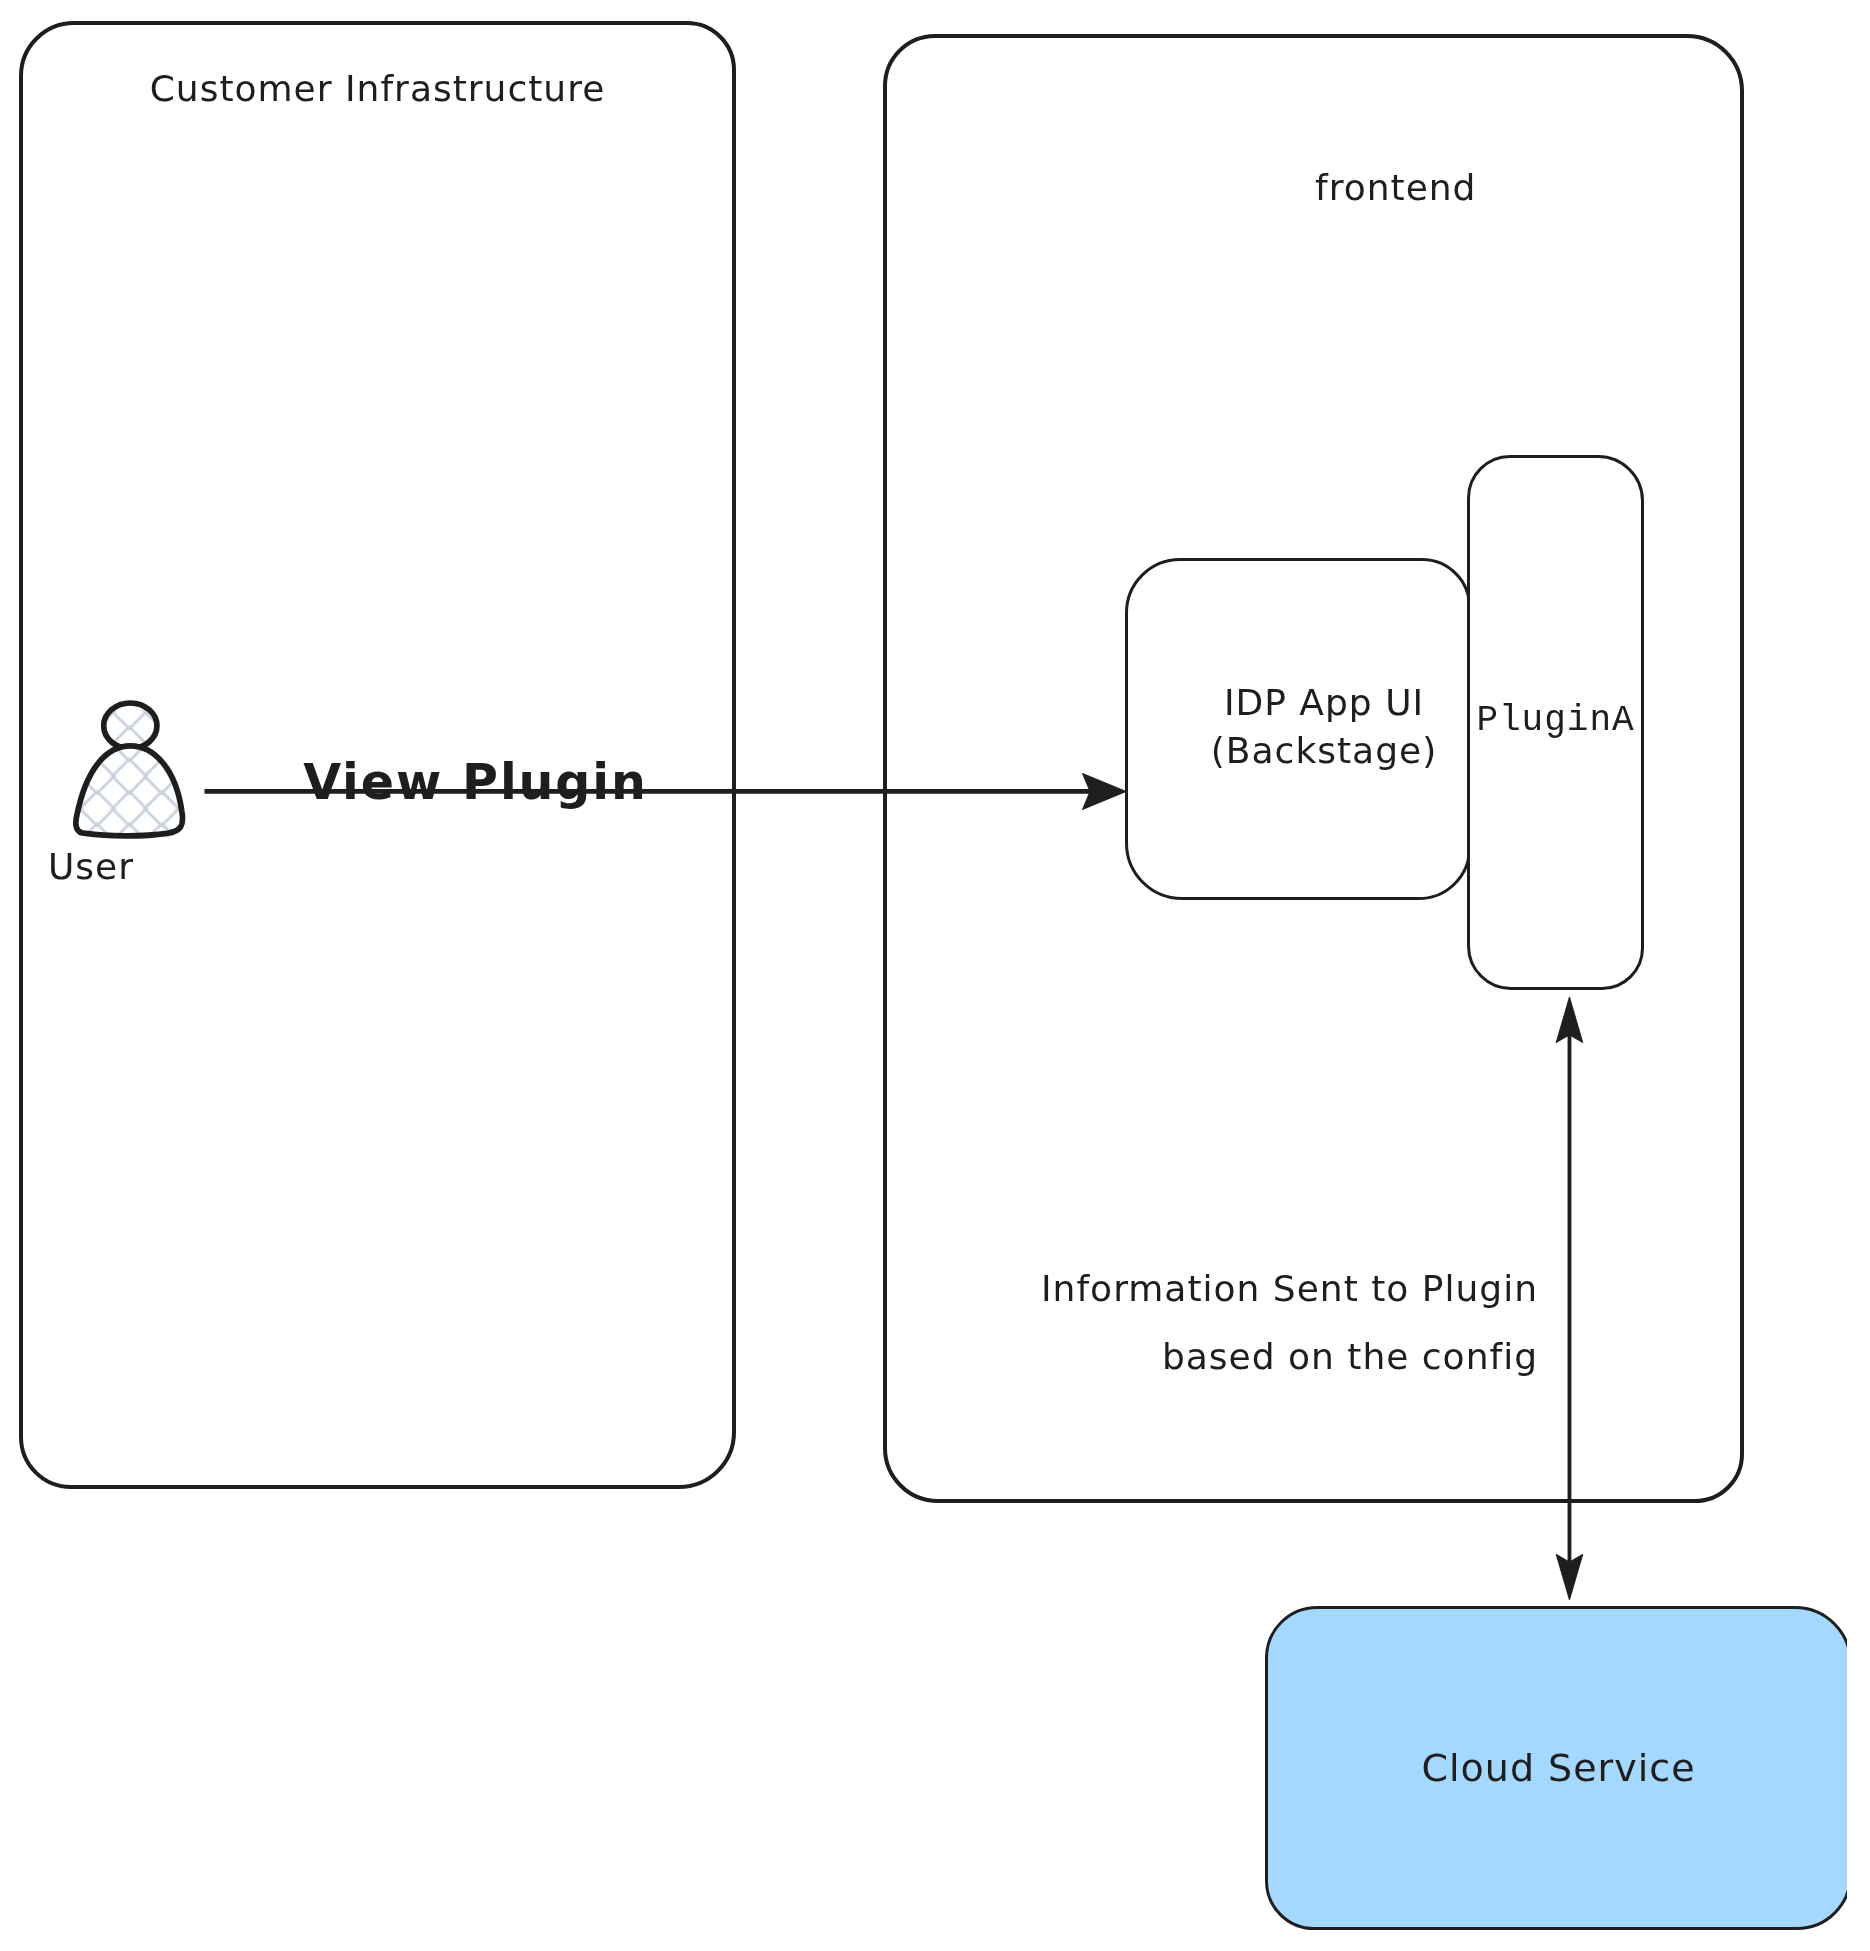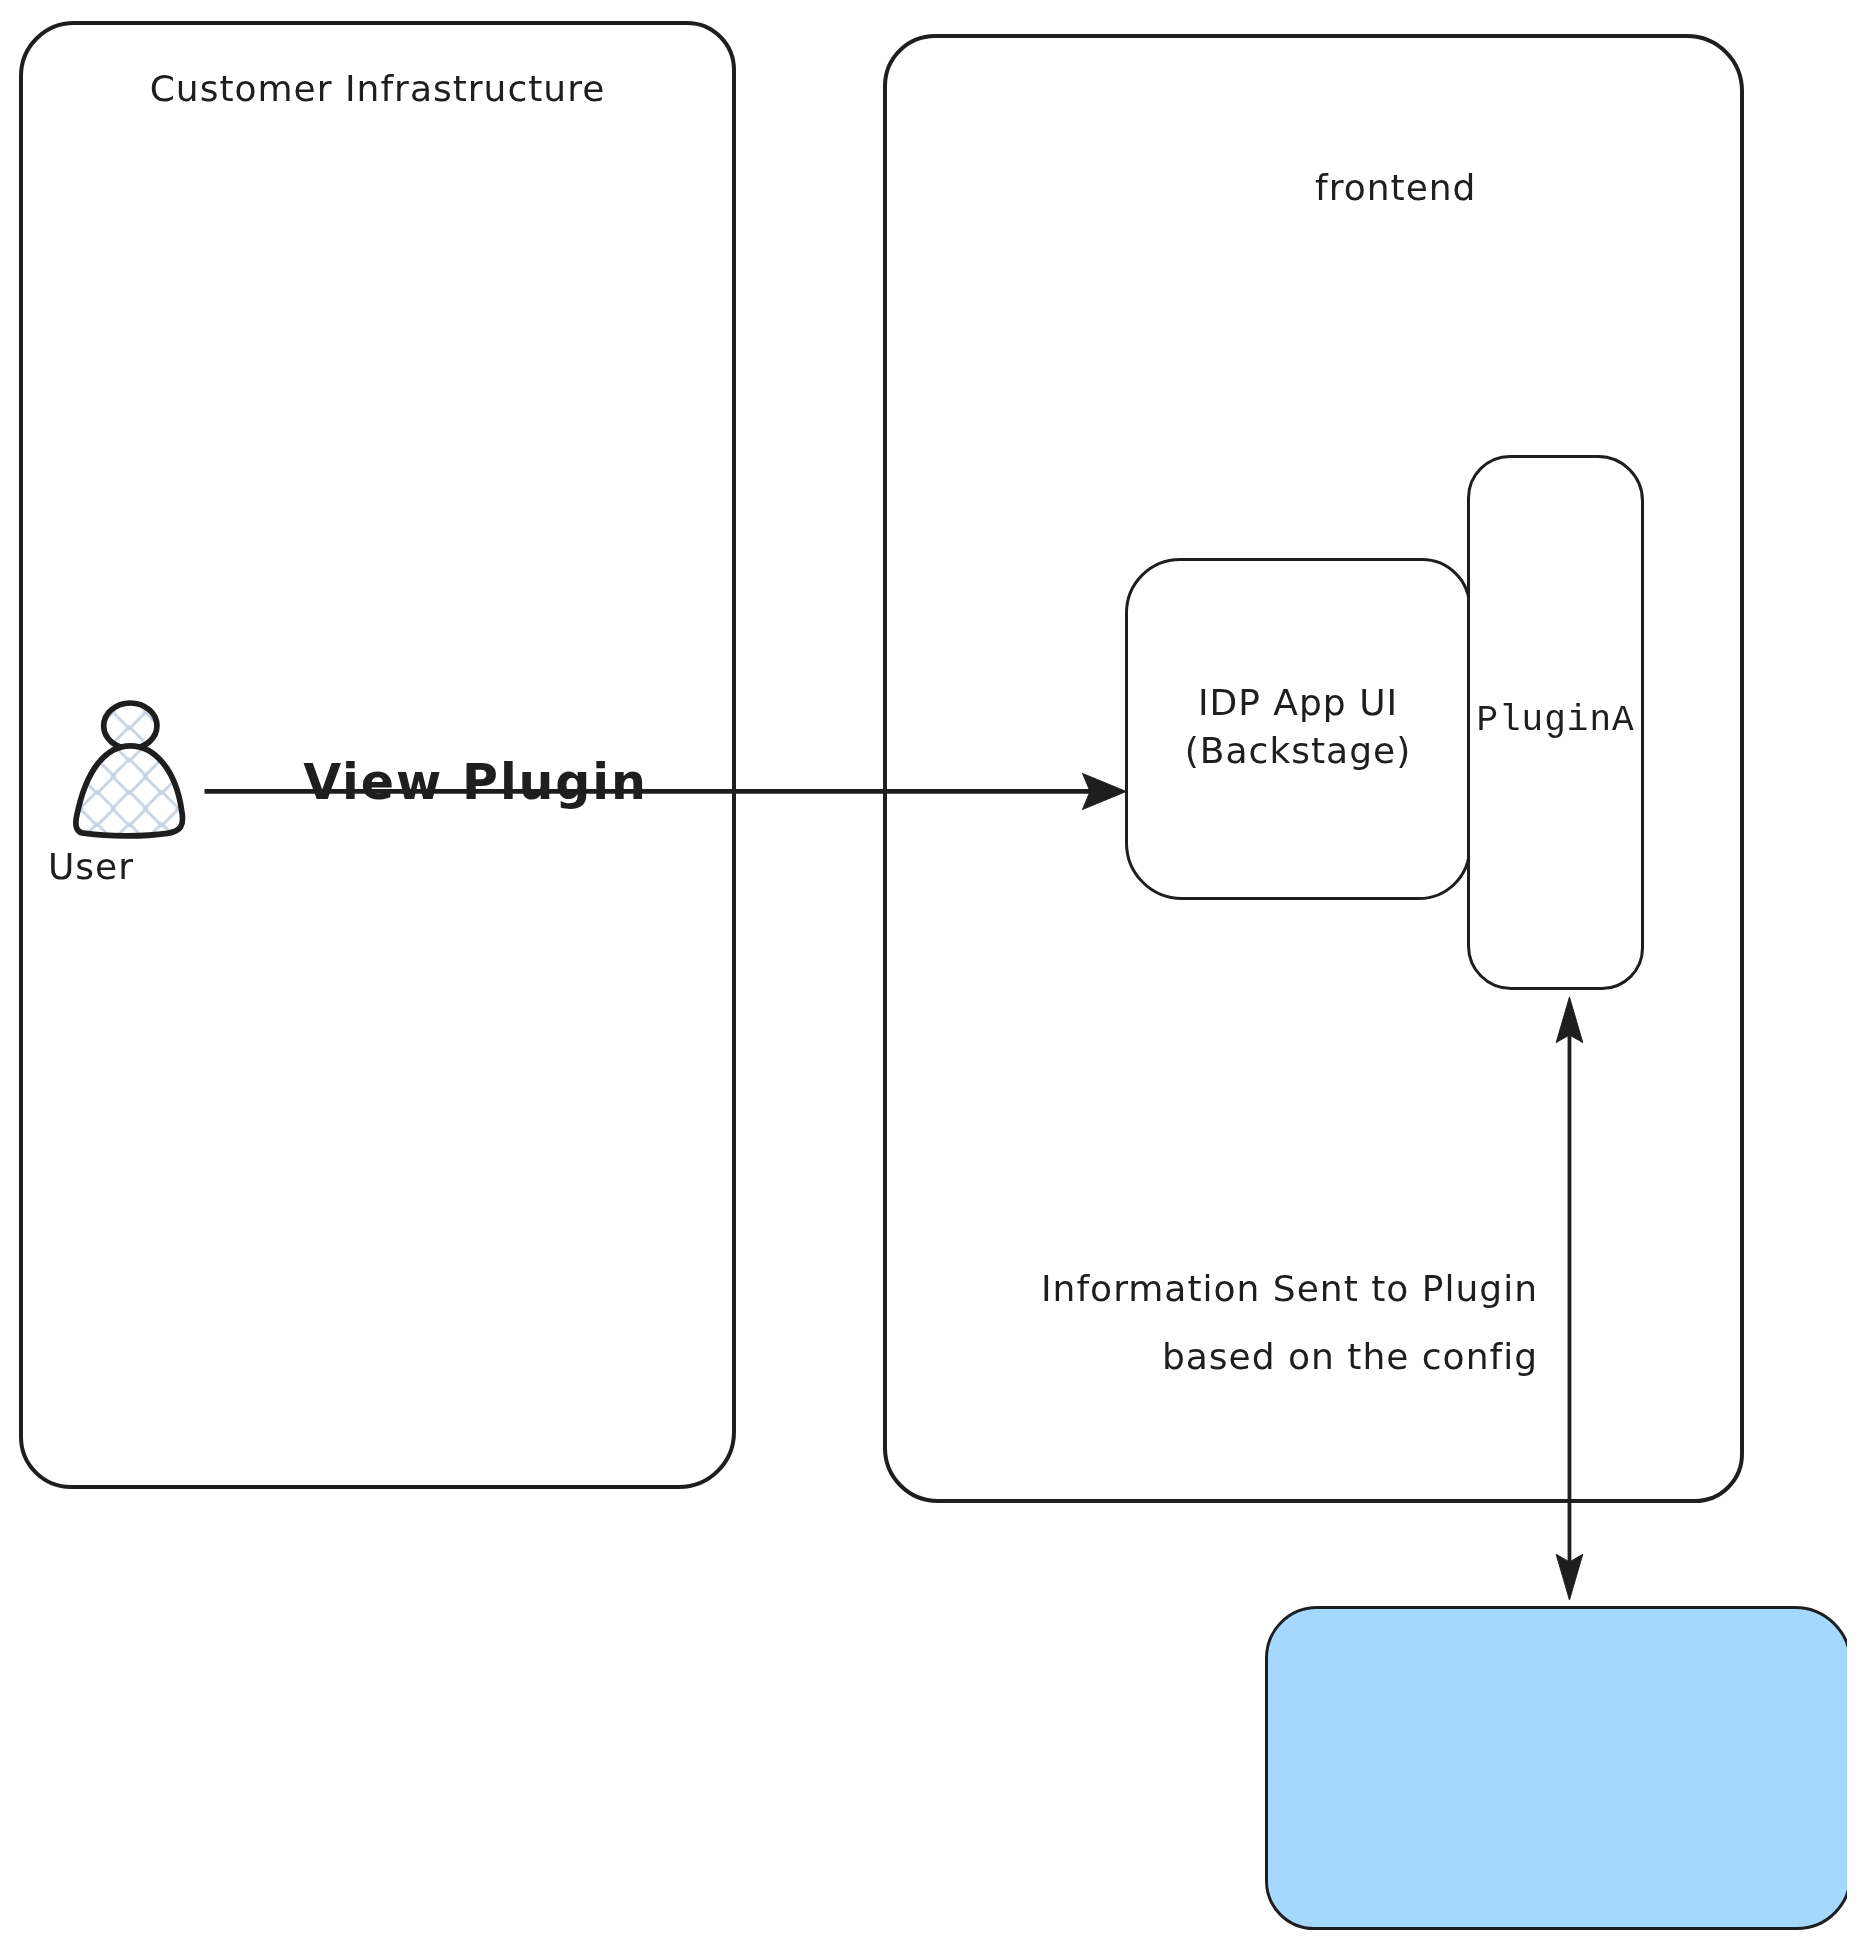--- a/index.html
+++ b/index.html
@@ -34,21 +34,21 @@
     white-space:nowrap;
     font-size:36px;
     letter-spacing:1px;
     color:var(--stroke);
   }
   #customer-title{left:19px;top:68px;width:717px;text-align:center;}
   #harness-title{left:937px;top:62px;}
   #frontend-label{left:1315px;top:167px;}
   #user-label{left:48px;top:846px;width:190px;text-align:left;}
   #view-plugin-label{left:247px;top:706px;width:457px;text-align:center;font-size:49px;font-weight:600;letter-spacing:1.9px;margin-top:48px;}
-  #idp-label{left:1125px;top:679px;width:346px;text-align:center;line-height:48px;}
+  #idp-label{left:1125px;top:679px;width:346px;text-align:center;line-height:48px;padding-left:26px;}
   #plugin-label{left:1467px;top:700px;width:177px;text-align:center;font-family:Liberation Mono, monospace;}
   #info-label{right:309px;top:1255px;text-align:right;line-height:68px;}
   #cloud-label{left:1265px;top:1746px;width:587px;text-align:center;font-size:38px;}
   svg.overlay{position:absolute;left:0;top:0;pointer-events:none;}
   .stroke-line{stroke:var(--stroke);fill:none;}
   .arrow-head{fill:var(--stroke);stroke:var(--stroke);}
   .hatch-line{stroke:var(--crosshatch);stroke-width:3;}
   .user-shape{stroke:var(--stroke);stroke-width:6;}
 </style>
 </head>
@@ -110,15 +110,16 @@
     <div>(Backstage)</div>
   </div>
 
   <div class="label" id="plugin-label">PluginA</div>
 
   <div class="label" id="info-label">
     <div>Information Sent to Plugin</div>
     <div>based on the config</div>
   </div>
 
+  <div class="label" id="cloud-label">Cloud Service</div>
 
 </div>
 
 
 </body></html>

